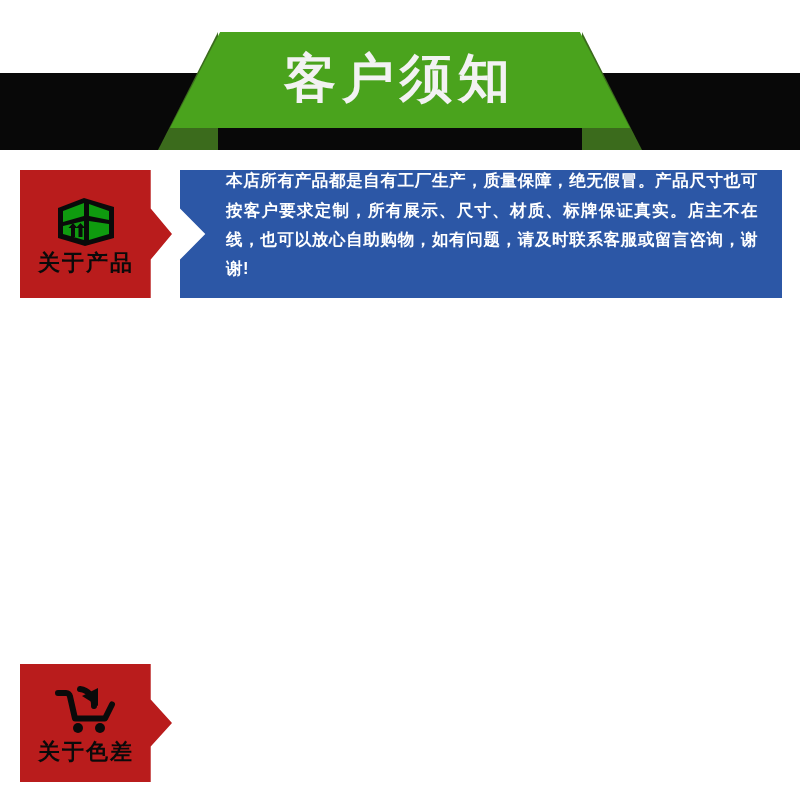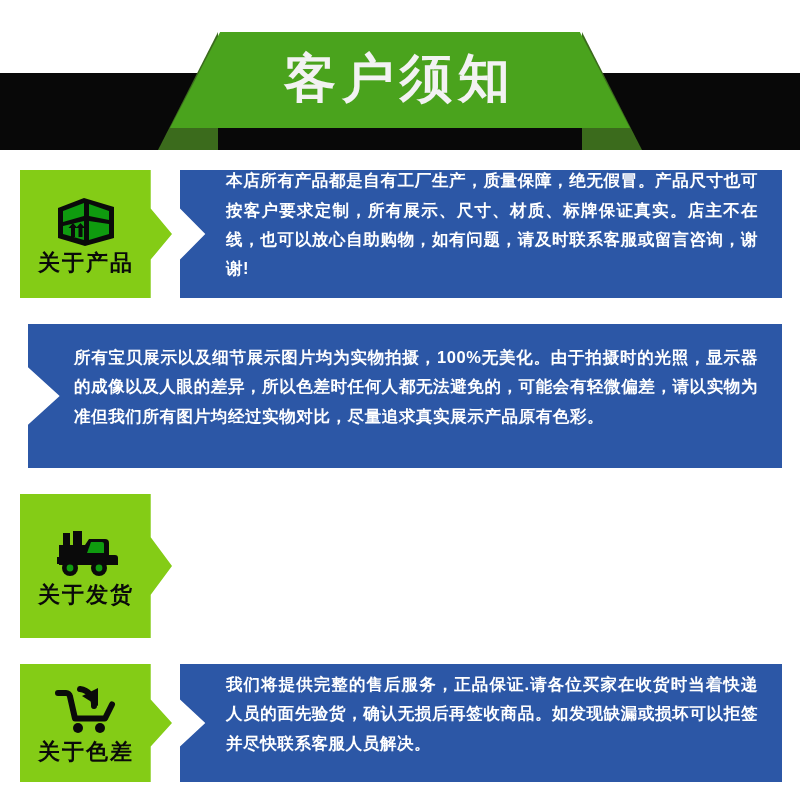--- a/index.html
+++ b/index.html
@@ -67,21 +67,21 @@
     margin-bottom:26px;
     padding-left:20px;
     padding-right:18px;
     box-sizing:border-box;
   }
 
   .badge{
     position:relative;
     width:152px;
     flex:0 0 152px;
-    background:#84cc16;
+    background:#b91c1c;
     clip-path:polygon(0% 0%, 86% 0%, 86% 30%, 100% 50%, 86% 70%, 86% 100%, 0% 100%);
     display:flex;
     flex-direction:column;
     align-items:center;
     justify-content:center;
     padding-right:20px;
     box-sizing:border-box;
   }
   .badge-icon{
     width:74px;height:56px;
@@ -154,55 +154,33 @@
         </svg>
       </div>
       <div class="badge-label">关于产品</div>
     </div>
     <div class="panel">
       <div class="panel-text">本店所有产品都是自有工厂生产，质量保障，绝无假冒。产品尺寸也可按客户要求定制，所有展示、尺寸、材质、标牌保证真实。店主不在线，也可以放心自助购物，如有问题，请及时联系客服或留言咨询，谢谢!</div>
     </div>
   </div>
 
   <div class="section section-1">
-    <div class="panel">
-      <div class="panel-text">所有宝贝展示以及细节展示图片均为实物拍摄，100%无美化。由于拍摄时的光照，显示器的成像以及人眼的差异，所以色差时任何人都无法避免的，可能会有轻微偏差，请以实物为准但我们所有图片均经过实物对比，尽量追求真实展示产品原有色彩。</div>
-    </div>
   </div>
 
   <div class="section section-2">
-    <div class="badge">
-      <div class="badge-icon">
-        <svg width="70" height="52" viewBox="0 0 70 52" aria-hidden="true">
-          <rect x="12" y="6" width="7" height="12" fill="#0a0a0a"></rect>
-          <rect x="22" y="4" width="9" height="14" fill="#0a0a0a"></rect>
-          <path d="M8 18 h26 l4 -6 h16 a4 4 0 0 1 4 4 v12 h6 a3 3 0 0 1 3 3 v7 h-59 z" fill="#0a0a0a"></path>
-          <path d="M40 15 h11 a2 2 0 0 1 2 2 v9 h-17 z" fill="#0f9b0f"></path>
-          <rect x="6" y="30" width="58" height="7" fill="#0a0a0a"></rect>
-          <circle cx="19" cy="41" r="8" fill="#0a0a0a"></circle>
-          <circle cx="19" cy="41" r="3.4" fill="#0f9b0f"></circle>
-          <circle cx="48" cy="41" r="8" fill="#0a0a0a"></circle>
-          <circle cx="48" cy="41" r="3.4" fill="#0f9b0f"></circle>
-        </svg>
-      </div>
-      <div class="badge-label">关于发货</div>
-    </div>
   </div>
 
   <div class="section section-3">
     <div class="badge">
       <div class="badge-icon">
         <svg width="68" height="52" viewBox="0 0 68 52" aria-hidden="true">
           <path d="M6 9 h8 a4 4 0 0 1 4 3.5 l5 22 h30 l7 -14" stroke="#0a0a0a" stroke-width="6" fill="none" stroke-linecap="round" stroke-linejoin="round"></path>
           <circle cx="26" cy="44" r="5" fill="#0a0a0a"></circle>
           <circle cx="48" cy="44" r="5" fill="#0a0a0a"></circle>
           <path d="M28 5 a16 16 0 0 1 14 17" stroke="#0a0a0a" stroke-width="6" fill="none" stroke-linecap="round"></path>
           <polygon points="46,4 46,22 30,12" fill="#0a0a0a"></polygon>
         </svg>
       </div>
       <div class="badge-label">关于色差</div>
     </div>
-    <div class="panel">
-      <div class="panel-text">我们将提供完整的售后服务，正品保证.请各位买家在收货时当着快递人员的面先验货，确认无损后再签收商品。如发现缺漏或损坏可以拒签并尽快联系客服人员解决。</div>
-    </div>
   </div>
 
 </div>
 
 </body></html>

